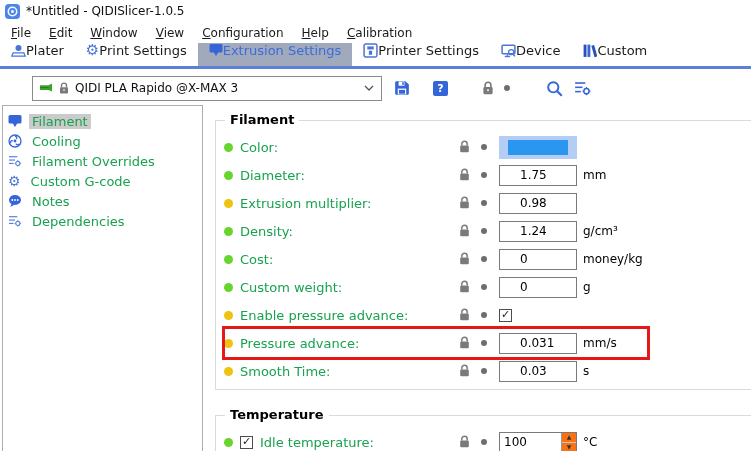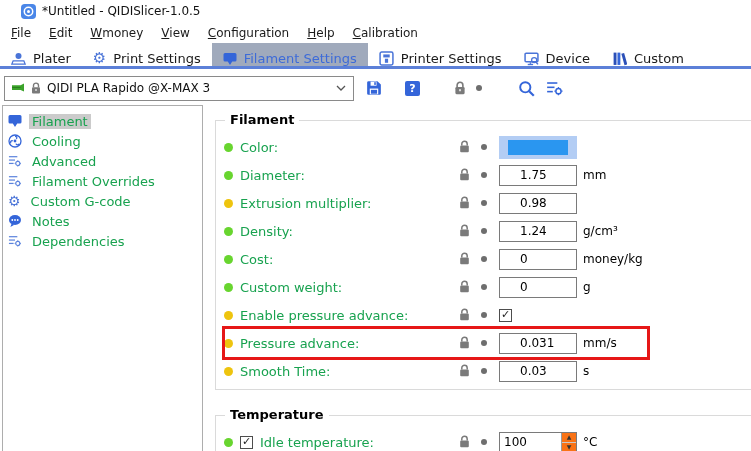--- a/index.html
+++ b/index.html
@@ -3,38 +3,38 @@
 <meta charset="utf-8">
 <style>
   * { margin:0; padding:0; box-sizing:border-box; }
   html,body { width:751px; height:451px; }
   body {
     position:relative; overflow:hidden; background:#fff;
     font-family:"DejaVu Sans","Liberation Sans",sans-serif;
     font-size:12px; color:#1a1a1a;
   }
   
-  .titlebar { position:absolute; top:0; left:16px; right:0; height:22px;
+  .titlebar { position:absolute; top:0; left:0; right:0; height:22px;
     display:flex; align-items:center; padding-left:5px; gap:6px; }
   .title-text { font-size:12px; color:#111; }
   
   .menubar { position:absolute; top:22px; left:0; right:0; height:21px;
     display:flex; align-items:center; padding-left:2px; }
   .menu-item { padding:2px 9px; cursor:default; }
   .mn { text-decoration:underline; }
   
   .tabbar { position:absolute; top:43px; left:0; right:0; height:26px;
     display:flex; align-items:stretch; border-bottom:3px solid #5c80d8; }
-  .tab { display:flex; align-items:flex-end; gap:7px; padding:0 11px; font-size:13px; }
+  .tab { display:flex; align-items:flex-start; padding:0 11px; font-size:13px; }
   .tab.active { background:#a0aabc; color:#3d6bd8; }
   .tab .ticon { display:flex; align-items:center; }
   .gear-glyph { color:#4a74d8; font-size:15px; line-height:1; }
   
   .toolbar { position:absolute; top:73px; left:0; right:0; height:30px;
-    display:flex; align-items:center; }
+    display:flex; align-items:center;padding-left:28px; }
   .combo { margin-left:4px; width:350px; height:25px; border:1px solid #8a8a8a;
     display:flex; align-items:center; padding:0 7px 0 6px; gap:5px; background:#fff; }
   .combo-text { flex:1; font-size:12px; color:#111; }
   .tb-icon { display:flex; align-items:center; }
   .book-icon { width:15px; height:15px; background:#3465d9; border-radius:2px;
     color:#fff; font-size:11px; font-weight:bold; display:flex; align-items:center;
     justify-content:center; }
   .graydot { width:6px; height:6px; border-radius:50%; background:#6e6e6e; }
   
   .sidebar { position:absolute; left:2px; top:105px; width:201px; height:360px;
@@ -92,21 +92,21 @@
         <circle cx="8" cy="8" r="4.5" fill="none" stroke="#fff" stroke-width="1.6"></circle>
         <circle cx="8" cy="8" r="1.6" fill="#fff"></circle>
       </svg>
   </span>
   <span class="title-text">*Untitled - QIDISlicer-1.0.5</span>
 </div>
 
 <div class="menubar">
   <div class="menu-item"><span class="mn">F</span><span>ile</span></div>
   <div class="menu-item"><span class="mn">E</span><span>dit</span></div>
-  <div class="menu-item"><span class="mn">W</span><span>money</span></div>
+  <div class="menu-item"><span class="mn">W</span><span>indow</span></div>
   <div class="menu-item"><span class="mn">V</span><span>iew</span></div>
   <div class="menu-item"><span class="mn">C</span><span>onfiguration</span></div>
   <div class="menu-item"><span class="mn">H</span><span>elp</span></div>
   <div class="menu-item"><span class="mn">C</span><span>alibration</span></div>
 </div>
 
 <div class="tabbar">
   <div class="tab">
     <span class="ticon">
       <svg width="15" height="15" viewBox="0 0 14 14">
@@ -119,21 +119,21 @@
   <div class="tab">
     <span class="ticon gear-glyph">⚙</span>
     <span>Print Settings</span>
   </div>
   <div class="tab active">
     <span class="ticon">
       <svg width="14" height="14" viewBox="0 0 14 14">
           <path d="M2 1h10a1.5 1.5 0 0 1 1.5 1.5v5.5A1.5 1.5 0 0 1 12 9.5H9.2L7 13 4.8 9.5H2A1.5 1.5 0 0 1 .5 8V2.5A1.5 1.5 0 0 1 2 1z" fill="#3465d9"></path>
         </svg>
     </span>
-    <span>Filament Settings</span>
+    <span>Extrusion Settings</span>
   </div>
   <div class="tab">
     <span class="ticon">
       <svg width="15" height="15" viewBox="0 0 14 14">
           <rect x="1" y="1" width="12" height="12" rx="1.5" fill="none" stroke="#4a74d8" stroke-width="1.4"></rect>
           <rect x="4" y="3.2" width="6" height="2.8" fill="#4a74d8"></rect>
           <rect x="5.5" y="7.2" width="3" height="3.8" fill="#4a74d8"></rect>
         </svg>
     </span>
     <span>Printer Settings</span>
@@ -255,74 +255,55 @@
           </g>
           <circle cx="10.5" cy="9.6" r="2.2" fill="none" stroke="#5b83dd" stroke-width="1.2"></circle>
           <g stroke="#5b83dd" stroke-width="1">
             <line x1="10.5" y1="6.2" x2="10.5" y2="7.2"></line>
             <line x1="10.5" y1="12" x2="10.5" y2="13"></line>
             <line x1="7.1" y1="9.6" x2="8.1" y2="9.6"></line>
             <line x1="12.9" y1="9.6" x2="13.9" y2="9.6"></line>
           </g>
         </svg>
     </span>
-    <span class="lbl">Advanced</span>
+    <span class="lbl">Filament Overrides</span>
+  </div>
+  <div class="side-item">
+    <span class="gear-glyph" style="font-size:14px;">⚙</span>
+    <span class="lbl">Custom G-code</span>
+  </div>
+  <div class="side-item">
+    <span style="display:flex;">
+      <svg width="14" height="14" viewBox="0 0 14 14">
+          <ellipse cx="7" cy="6" rx="6" ry="5" fill="#3465d9"></ellipse>
+          <path d="M3.6 9.5L2.4 13l4-2.3z" fill="#3465d9"></path>
+          <circle cx="4.3" cy="6" r="0.9" fill="#fff"></circle>
+          <circle cx="7" cy="6" r="0.9" fill="#fff"></circle>
+          <circle cx="9.7" cy="6" r="0.9" fill="#fff"></circle>
+        </svg>
+    </span>
+    <span class="lbl">Notes</span>
   </div>
   <div class="side-item">
     <span style="display:flex;">
       <svg width="14" height="14" viewBox="0 0 15 14">
           <g stroke="#5b83dd" stroke-width="1.3">
             <line x1="1" y1="2.4" x2="10" y2="2.4"></line>
             <line x1="1" y1="6" x2="7.5" y2="6"></line>
             <line x1="1" y1="9.6" x2="6" y2="9.6"></line>
           </g>
           <circle cx="10.5" cy="9.6" r="2.2" fill="none" stroke="#5b83dd" stroke-width="1.2"></circle>
           <g stroke="#5b83dd" stroke-width="1">
             <line x1="10.5" y1="6.2" x2="10.5" y2="7.2"></line>
             <line x1="10.5" y1="12" x2="10.5" y2="13"></line>
             <line x1="7.1" y1="9.6" x2="8.1" y2="9.6"></line>
             <line x1="12.9" y1="9.6" x2="13.9" y2="9.6"></line>
           </g>
         </svg>
     </span>
-    <span class="lbl">Filament Overrides</span>
-  </div>
-  <div class="side-item">
-    <span class="gear-glyph" style="font-size:14px;">⚙</span>
-    <span class="lbl">Custom G-code</span>
-  </div>
-  <div class="side-item">
-    <span style="display:flex;">
-      <svg width="14" height="14" viewBox="0 0 14 14">
-          <ellipse cx="7" cy="6" rx="6" ry="5" fill="#3465d9"></ellipse>
-          <path d="M3.6 9.5L2.4 13l4-2.3z" fill="#3465d9"></path>
-          <circle cx="4.3" cy="6" r="0.9" fill="#fff"></circle>
-          <circle cx="7" cy="6" r="0.9" fill="#fff"></circle>
-          <circle cx="9.7" cy="6" r="0.9" fill="#fff"></circle>
-        </svg>
-    </span>
-    <span class="lbl">Notes</span>
-  </div>
-  <div class="side-item">
-    <span style="display:flex;">
-      <svg width="14" height="14" viewBox="0 0 15 14">
-          <g stroke="#5b83dd" stroke-width="1.3">
-            <line x1="1" y1="2.4" x2="10" y2="2.4"></line>
-            <line x1="1" y1="6" x2="7.5" y2="6"></line>
-            <line x1="1" y1="9.6" x2="6" y2="9.6"></line>
-          </g>
-          <circle cx="10.5" cy="9.6" r="2.2" fill="none" stroke="#5b83dd" stroke-width="1.2"></circle>
-          <g stroke="#5b83dd" stroke-width="1">
-            <line x1="10.5" y1="6.2" x2="10.5" y2="7.2"></line>
-            <line x1="10.5" y1="12" x2="10.5" y2="13"></line>
-            <line x1="7.1" y1="9.6" x2="8.1" y2="9.6"></line>
-            <line x1="12.9" y1="9.6" x2="13.9" y2="9.6"></line>
-          </g>
-        </svg>
-    </span>
     <span class="lbl">Dependencies</span>
   </div>
 </div>
 
 <div class="main">
 
   <div class="groupbox">
     <div class="legend">Filament</div>
 
     <div class="frow">

